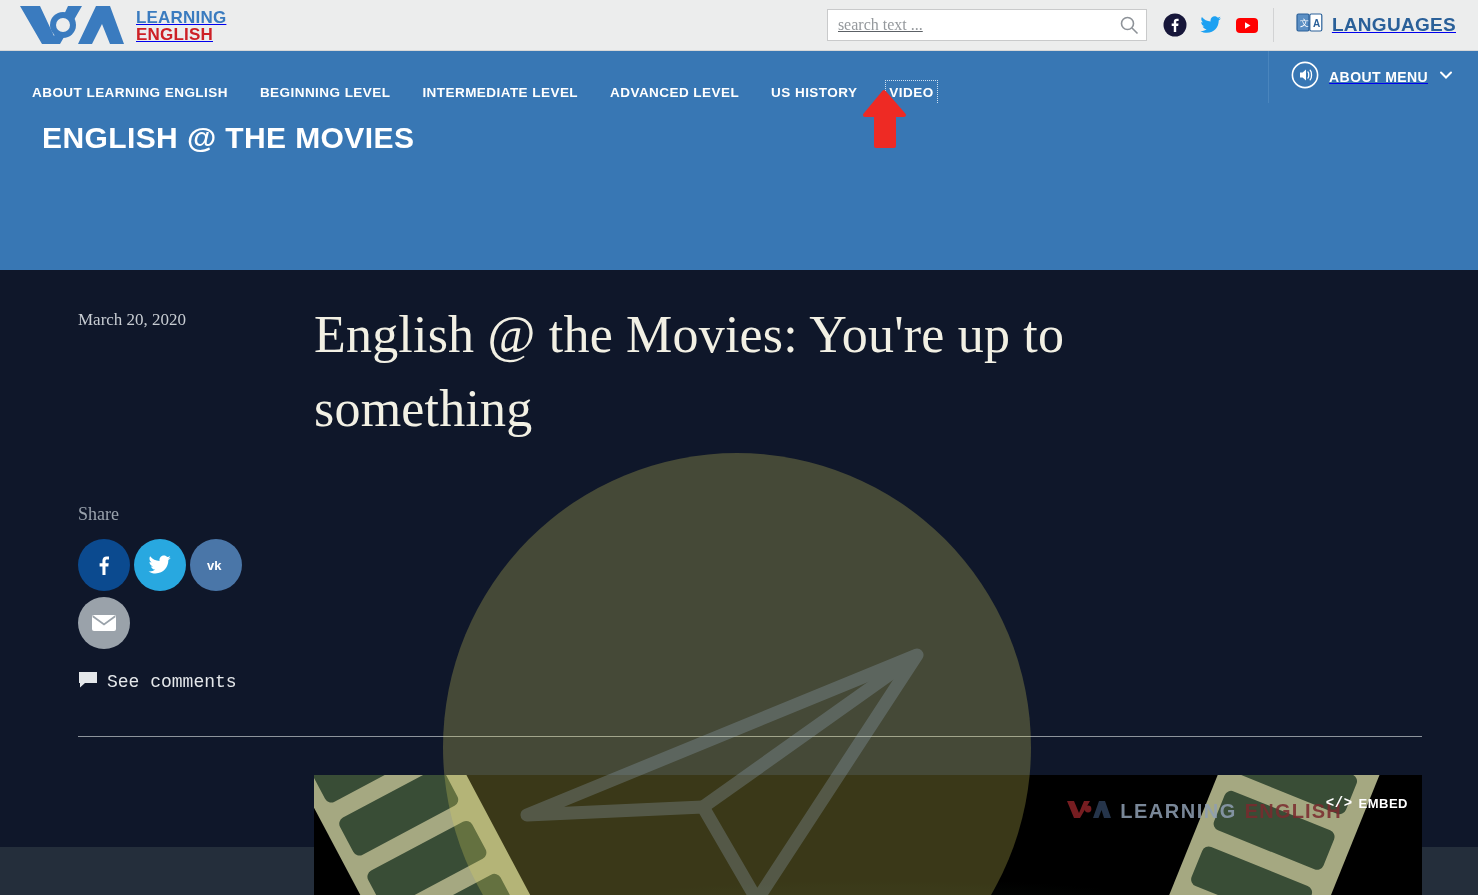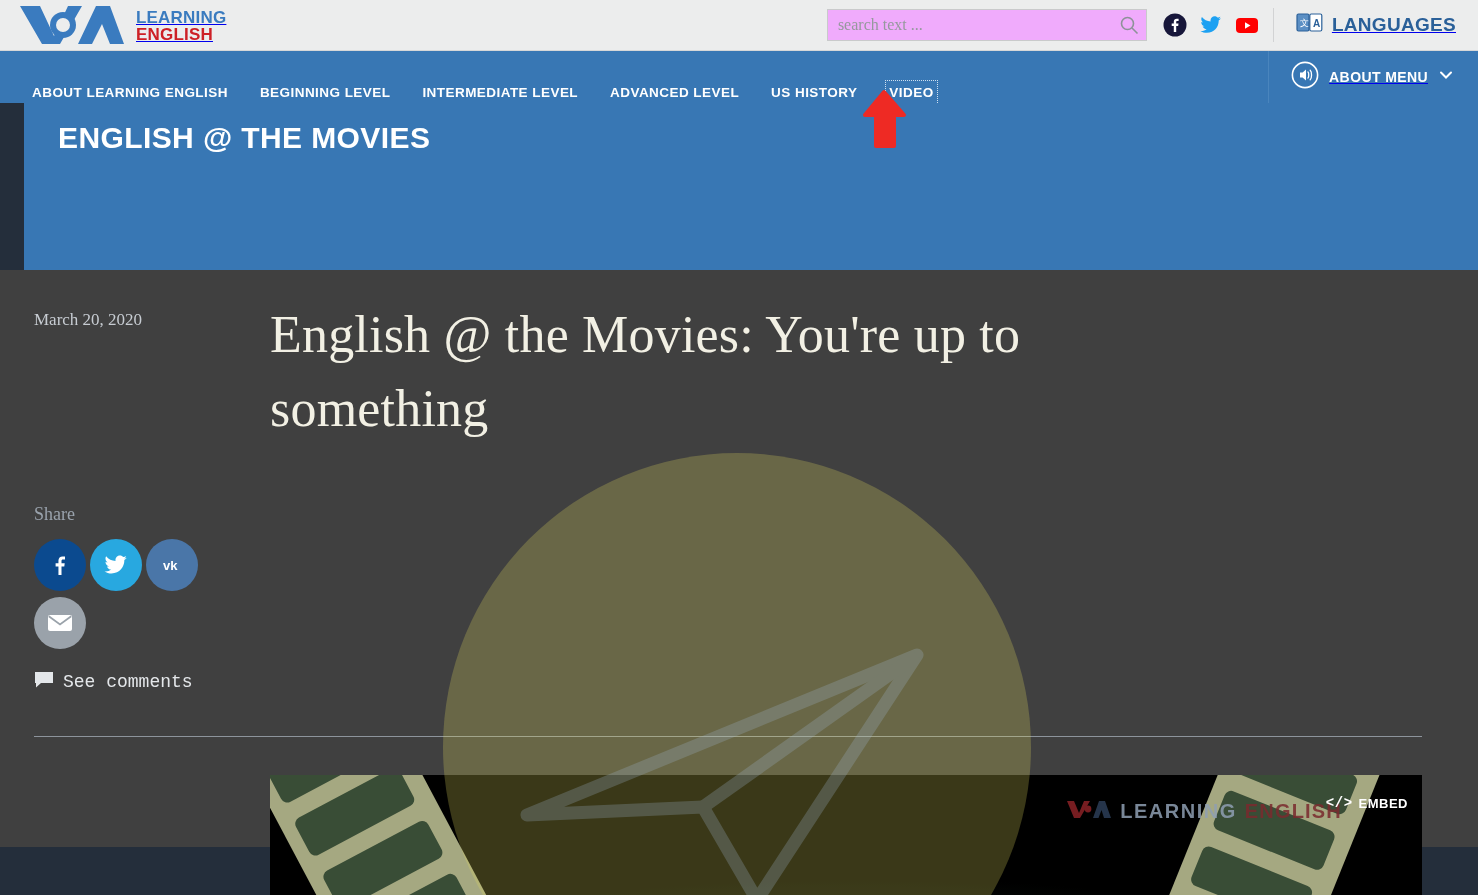--- a/index.html
+++ b/index.html
@@ -44,26 +44,27 @@
   }
   .search-box {
     position: relative;
     width: 320px;
     height: 32px;
     margin-right: 16px;
   }
   .search-box input {
     width: 100%; height: 100%;
     border: 1px solid #c9cacb;
-    background: #f0abfc;
+    background: #ffffff;
     padding: 0 46px 0 10px;
     font-family: "Liberation Serif", serif;
     font-size: 16px;
     color: #5c6166;
     outline: none;
+    text-decoration: underline;
   }
   .search-box input::placeholder { color: #95999d; }
   .search-icon {
     position: absolute; right: 8px; top: 50%;
     transform: translateY(-50%);
     width: 20px; height: 20px;
   }
   .social-icons { display: flex; align-items: center; gap: 12px; margin-right: 14px; }
   .si { width: 24px; height: 24px; display:block; }
   .divider-v { width: 1px; height: 34px; background: #d2d3d4; }
@@ -101,24 +102,23 @@
     display: flex; align-items: center; gap: 10px;
     height: 100%;
     padding: 0 24px 0 22px;
     border-left: 1px solid #4a85bd;
   }
   .audio-label { color: #fff; font-size: 14px; font-weight: bold; letter-spacing: .4px; }
 
   
   .showbar {
     background: #3877b4;
-    padding: 18px 0 0 0;
+    padding: 18px 0 0 8px;
     position: relative;
     height: 167px;
-    margin-left: 24px;
   }
   .show-title {
     color: #ffffff;
     font-size: 30px;
     font-weight: bold;
     letter-spacing: .4px;
     padding-left: 34px;
   }
   .show-tabs {
     display: flex;
@@ -130,22 +130,23 @@
     color: #ffffff;
     font-size: 14px;
     font-weight: bold;
     letter-spacing: .5px;
     text-decoration: none;
   }
 
   
   .article {
     position: relative;
-    background: #404040;
+    background: #0f172a;
     height: 577px;
+    padding-left: 44px;
   }
   .art-inner { display: flex; }
   .art-left {
     width: 270px;
     padding: 40px 0 0 34px;
     flex-shrink: 0;
   }
   .date {
     font-family: "Liberation Serif", serif;
     font-size: 17px;

